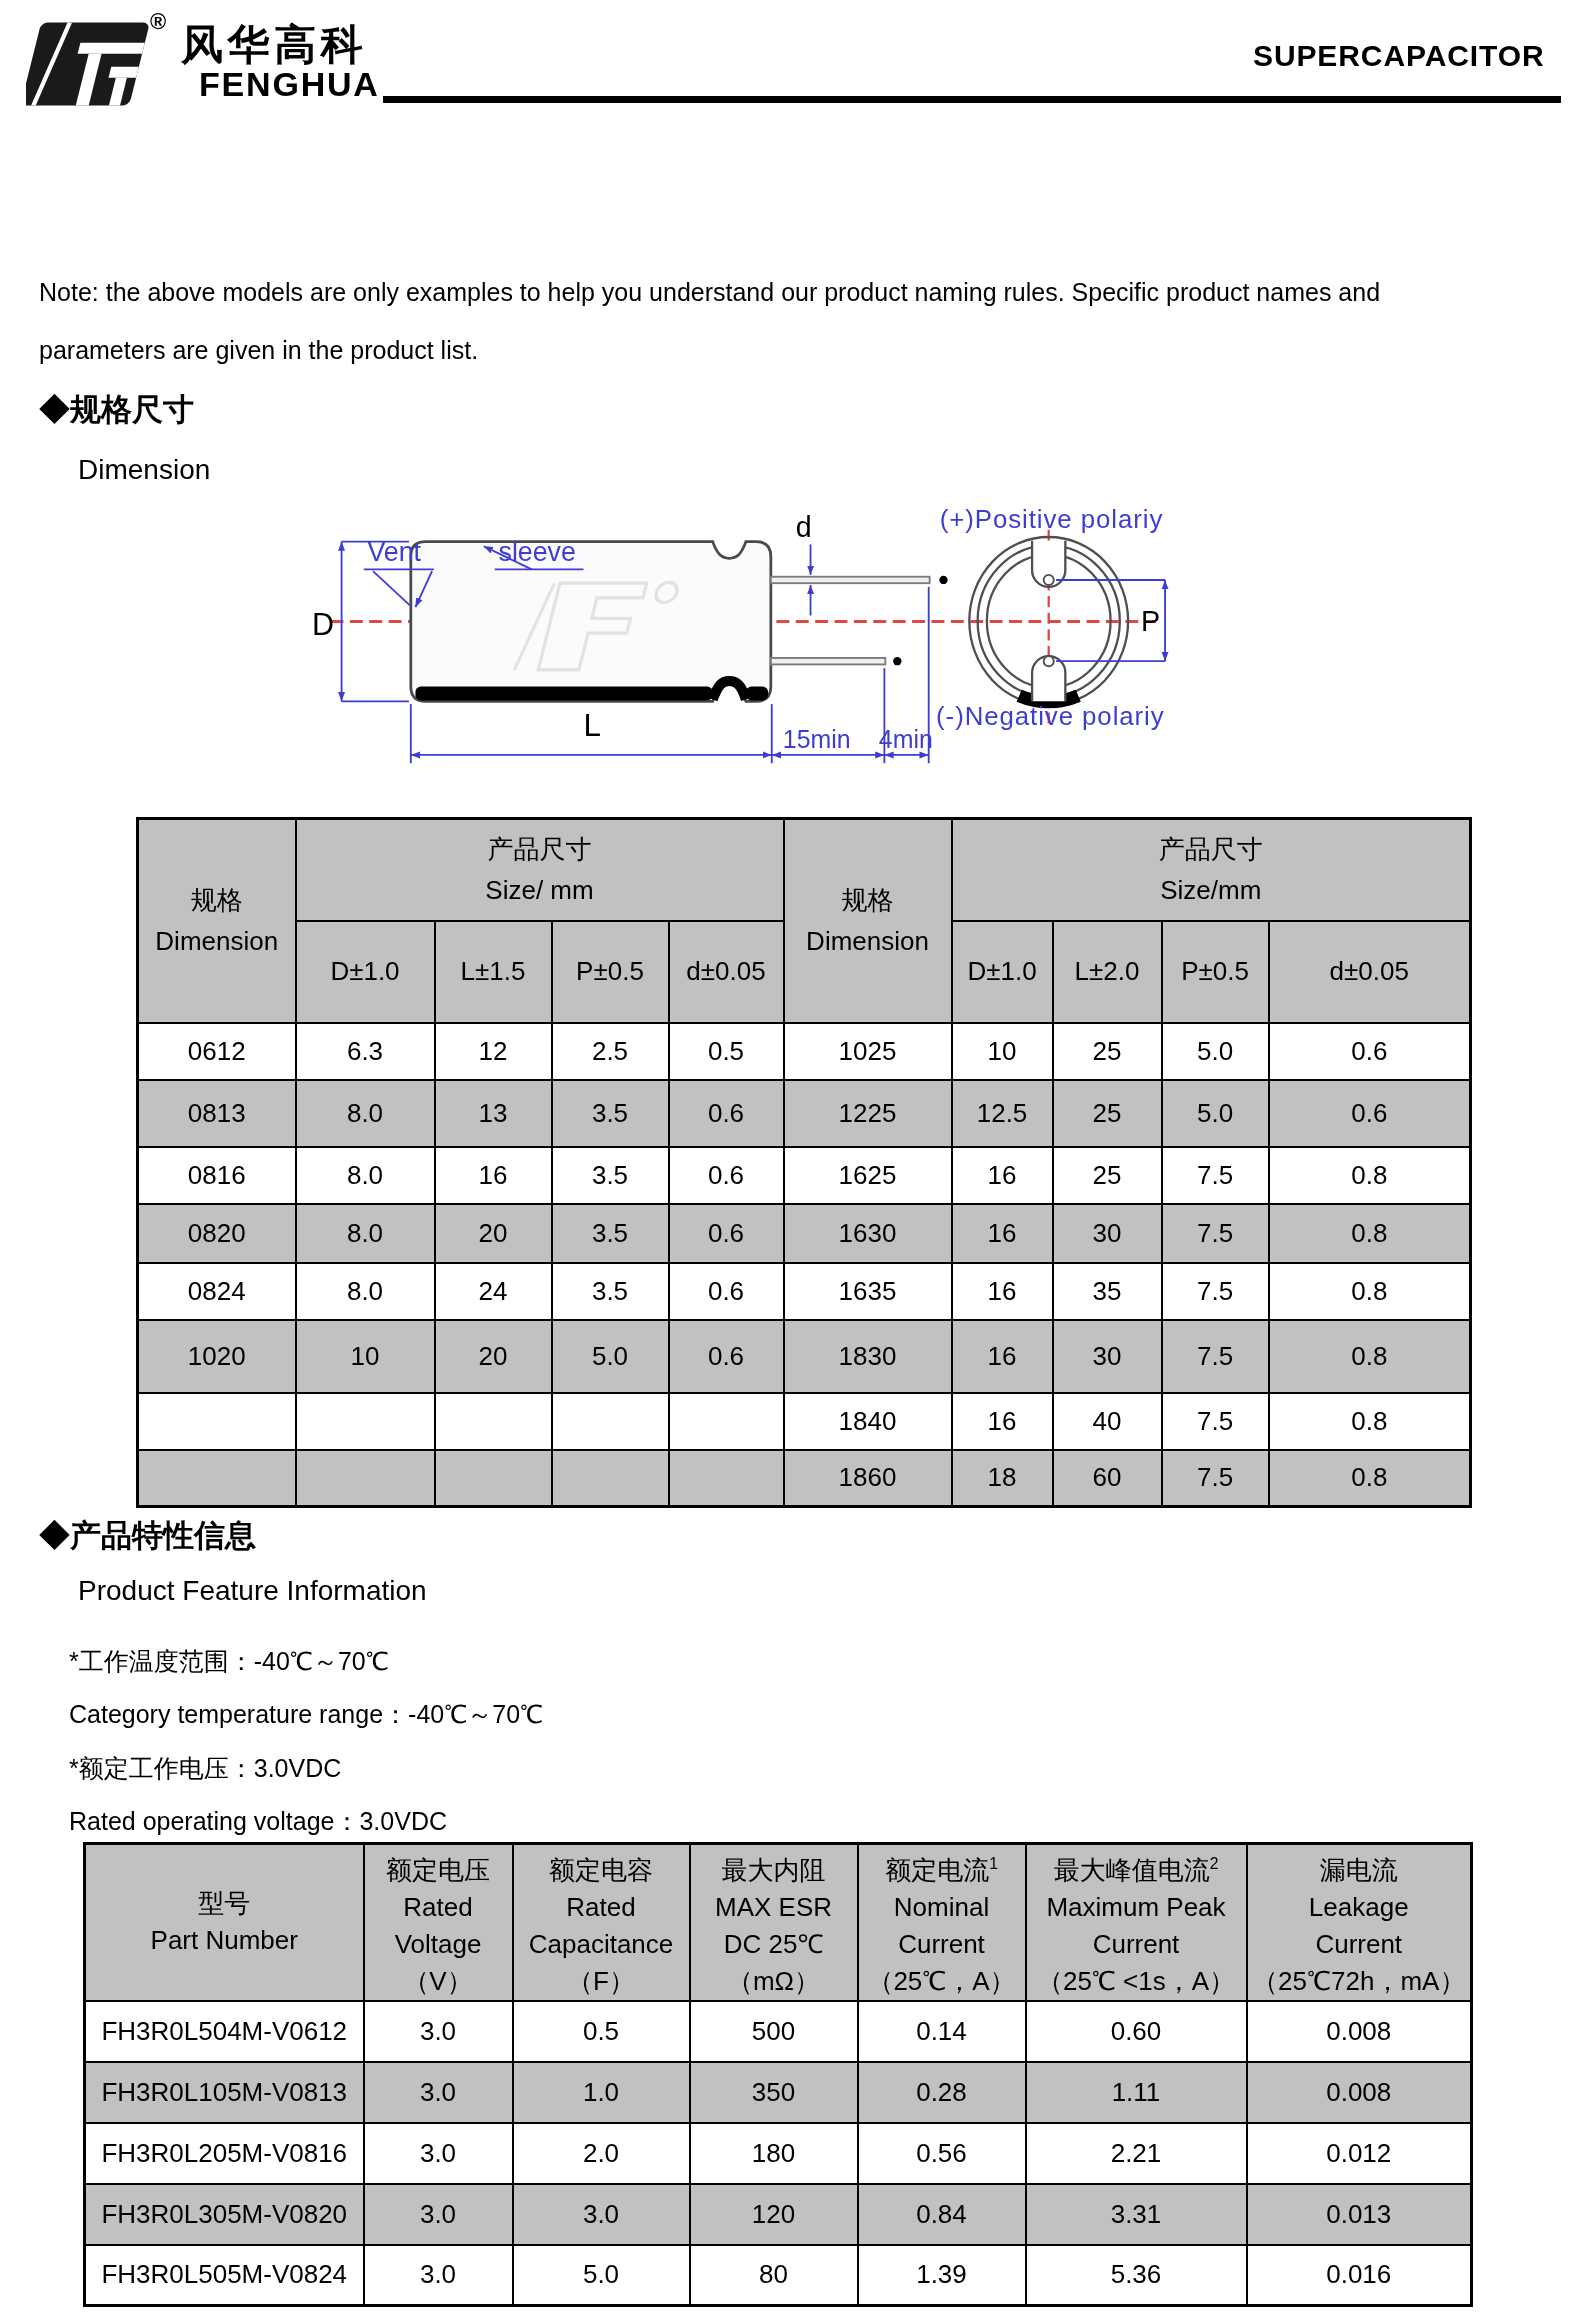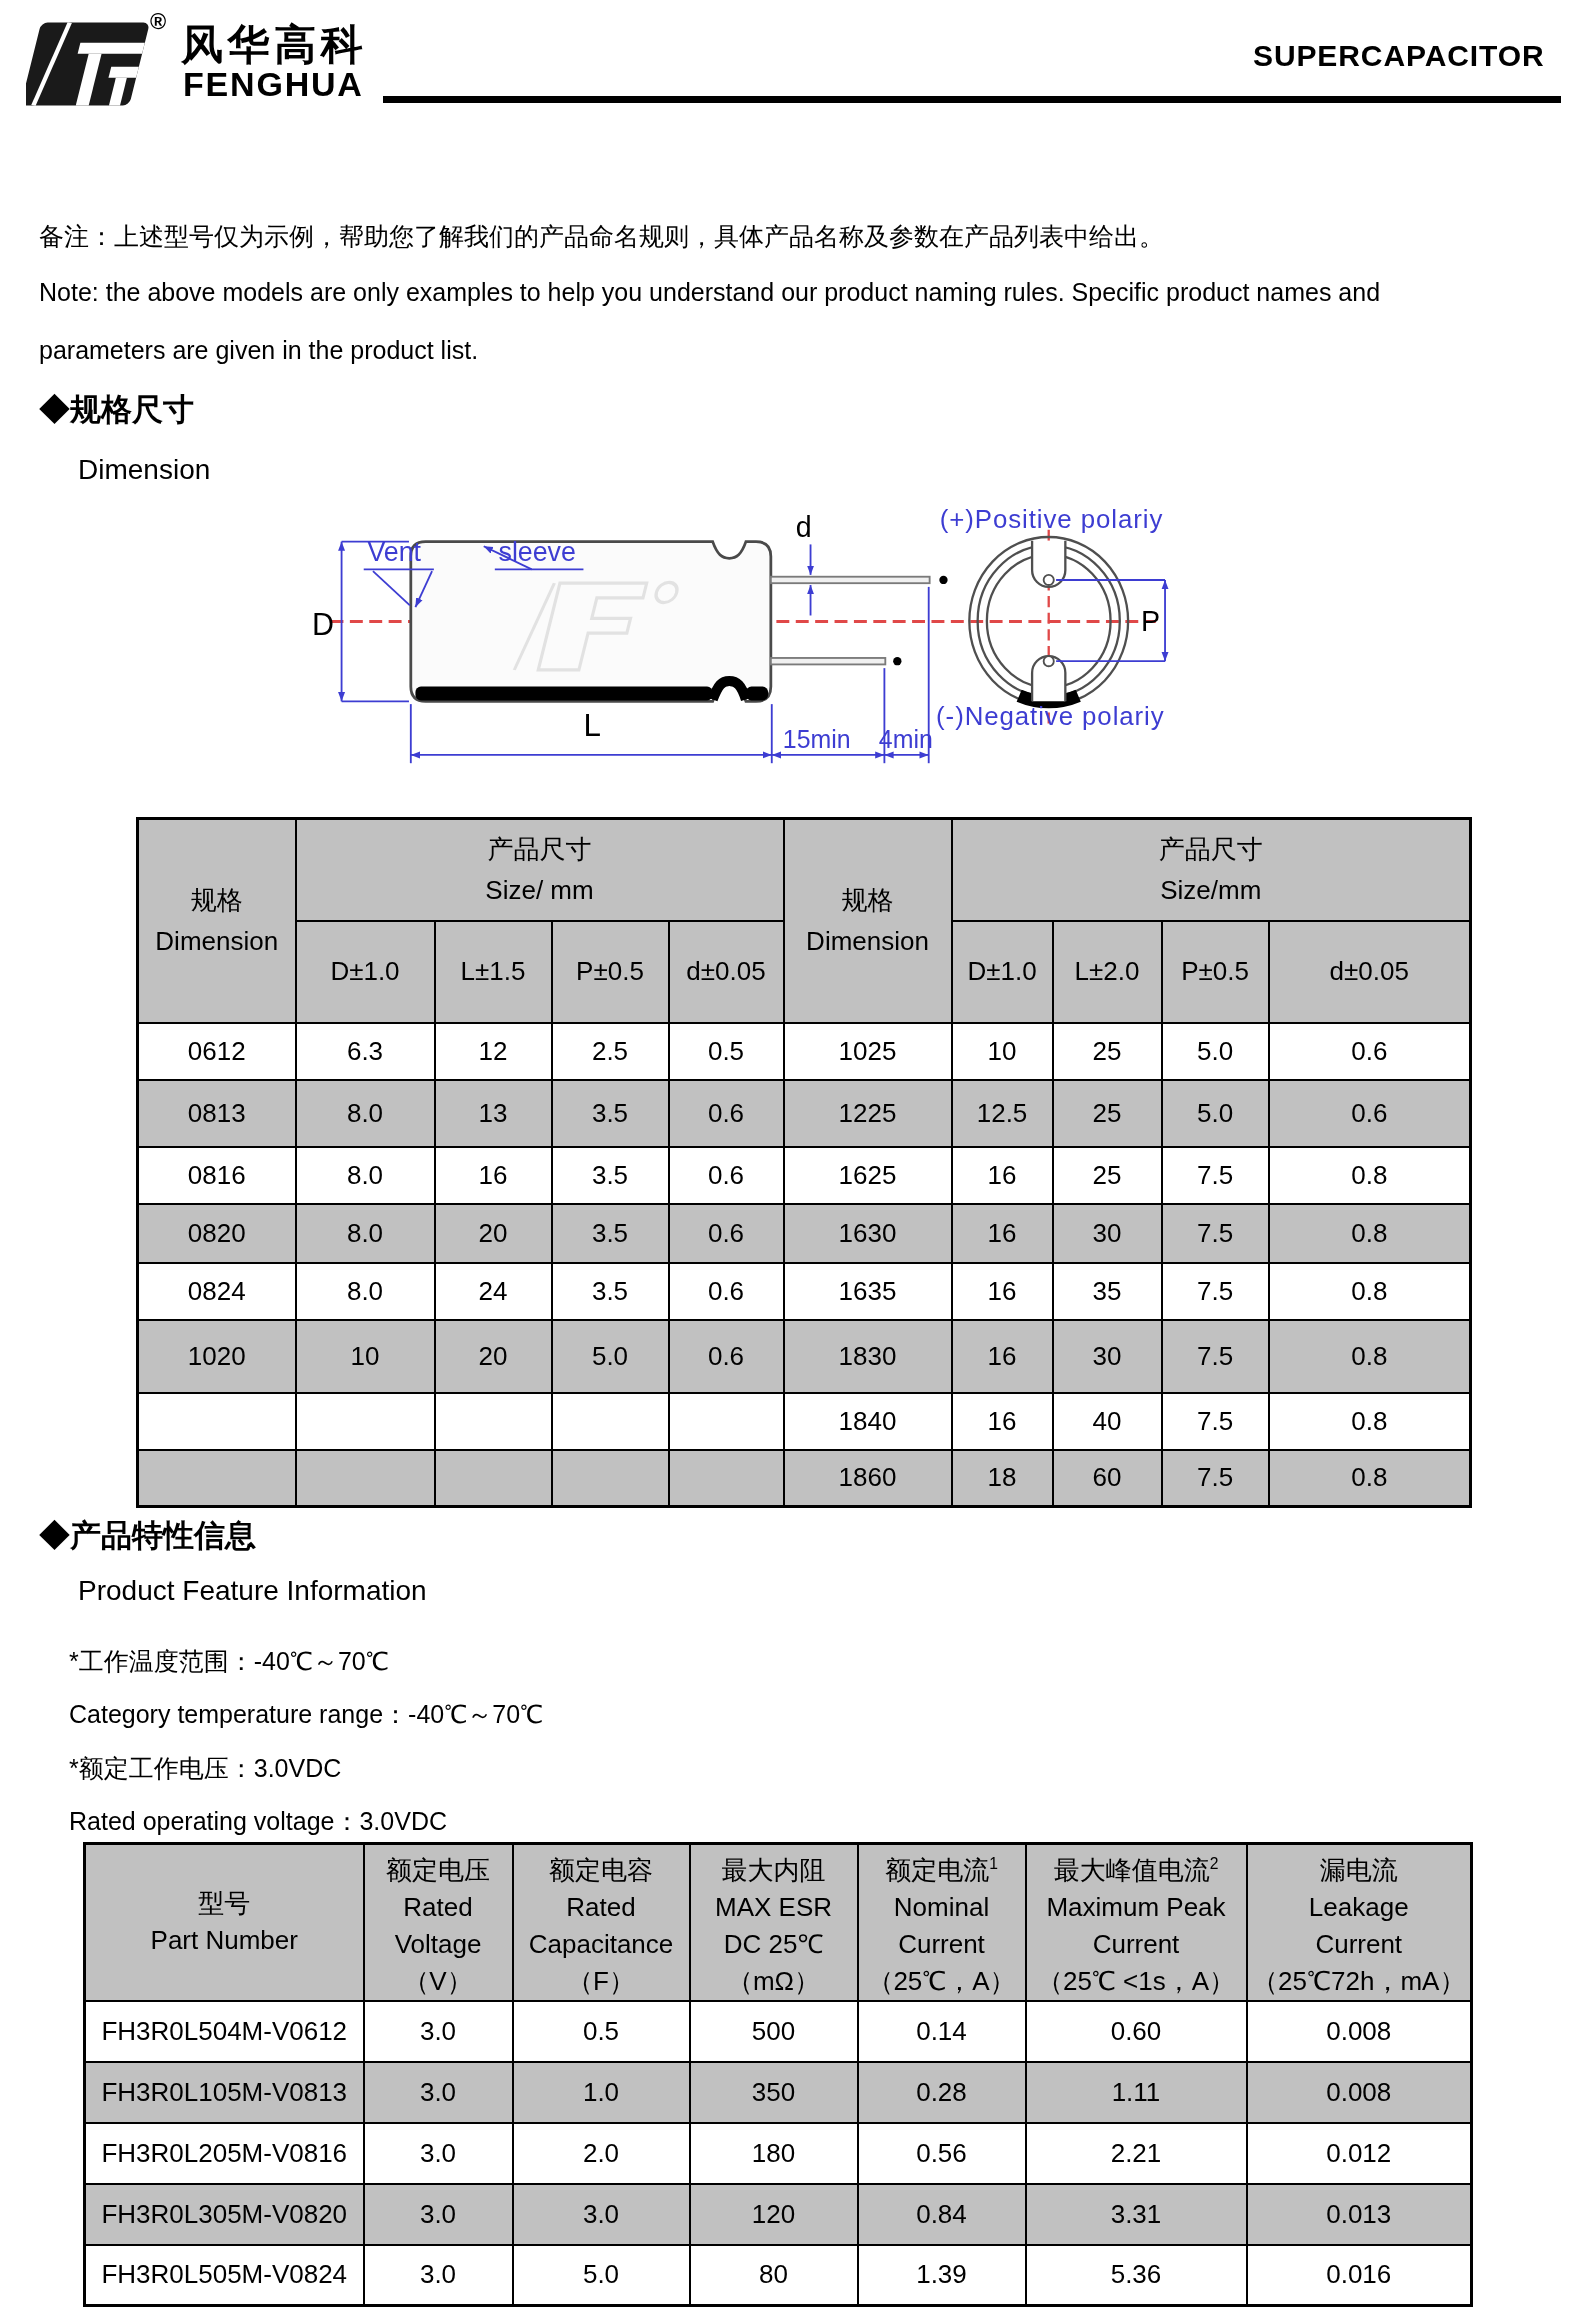--- a/index.html
+++ b/index.html
@@ -4,21 +4,21 @@
 <style>
   html,body { margin:0; padding:0; background:#888; }
   .page {
     position:relative; width:1574px; height:2321px; background:#ffffff;
     font-family:"Liberation Sans", sans-serif; color:#000; overflow:hidden;
     margin:0 auto;
   }
   .abs { position:absolute; }
   
   .brand-cn { font-size:42px; font-weight:bold; letter-spacing:4.6px; white-space:nowrap; }
-  .brand-en { font-size:34px; font-weight:bold; letter-spacing:1.8px; white-space:nowrap; }
+  .brand-en { font-size:34px; font-weight:bold; letter-spacing:1.8px; white-space:nowrap;margin-left:16px; }
   .reg-mark { font-size:22px; font-weight:bold; }
   .doc-title { font-size:30px; font-weight:bold; letter-spacing:0.9px; white-space:nowrap; }
   .hline { background:#000; height:7.4px; }
   
   .note-line { font-size:25px; white-space:nowrap; }
   .h-cn { font-size:31px; font-weight:bold; white-space:nowrap; }
   .h-en { font-size:28px; white-space:nowrap; }
   .feat-line { font-size:25px; white-space:nowrap; }
   
   table.t { position:absolute; border-collapse:collapse; table-layout:fixed; border:3.7px solid #000; }
@@ -46,21 +46,20 @@
         <rect x="98" y="66" width="12" height="30" fill="#ffffff"></rect>
       </g>
     </svg>
   </div>
   <div class="abs reg-mark" style="left:150px; top:9.2px;">®</div>
   <div class="abs brand-cn" style="left:181px; top:16.6px;">风华高科</div>
   <div class="abs brand-en" style="left:183px; top:65px;">FENGHUA</div>
   <div class="abs doc-title" style="right:29.5px; top:39px;">SUPERCAPACITOR</div>
   <div class="abs hline" style="left:383px; top:96px; width:1178px;"></div>
 
-  <div class="abs note-line" style="left:39px; top:220px;">备注：上述型号仅为示例，帮助您了解我们的产品命名规则，具体产品名称及参数在产品列表中给出。</div>
   <div class="abs note-line" style="left:39px; top:278px;">Note: the above models are only examples to help you understand our product naming rules. Specific product names and</div>
   <div class="abs note-line" style="left:39px; top:336px;">parameters are given in the product list.</div>
 
   <div class="abs h-cn" style="left:39px; top:389px;">◆规格尺寸</div>
   <div class="abs h-en" style="left:78px; top:454px;">Dimension</div>
 
   <svg class="abs" style="left:0; top:489px;" width="1574" height="325" viewBox="0 0 1705 352">
     <defs>
       <marker id="ma" markerWidth="14" markerHeight="12" refX="10" refY="5" orient="auto-start-reverse" markerUnits="userSpaceOnUse">
         <path d="M 0,1.2 L 10,5 L 0,8.8 Z" fill="#3d3dd2"></path>

